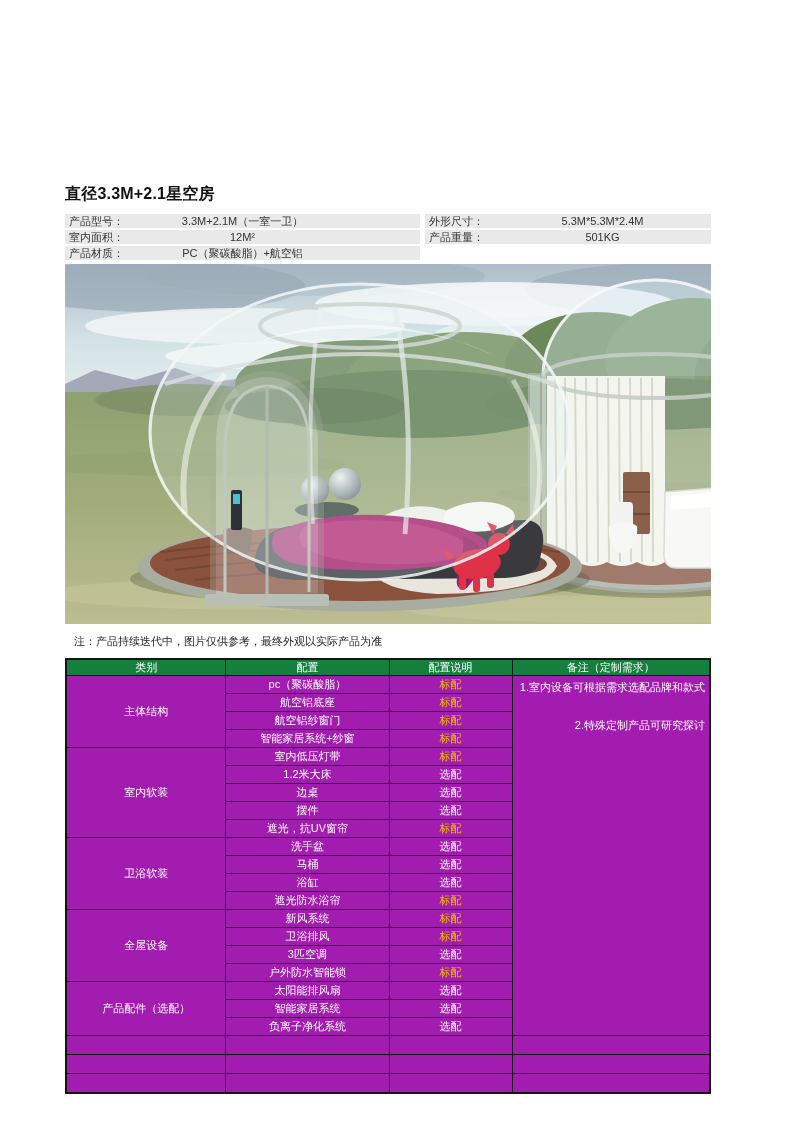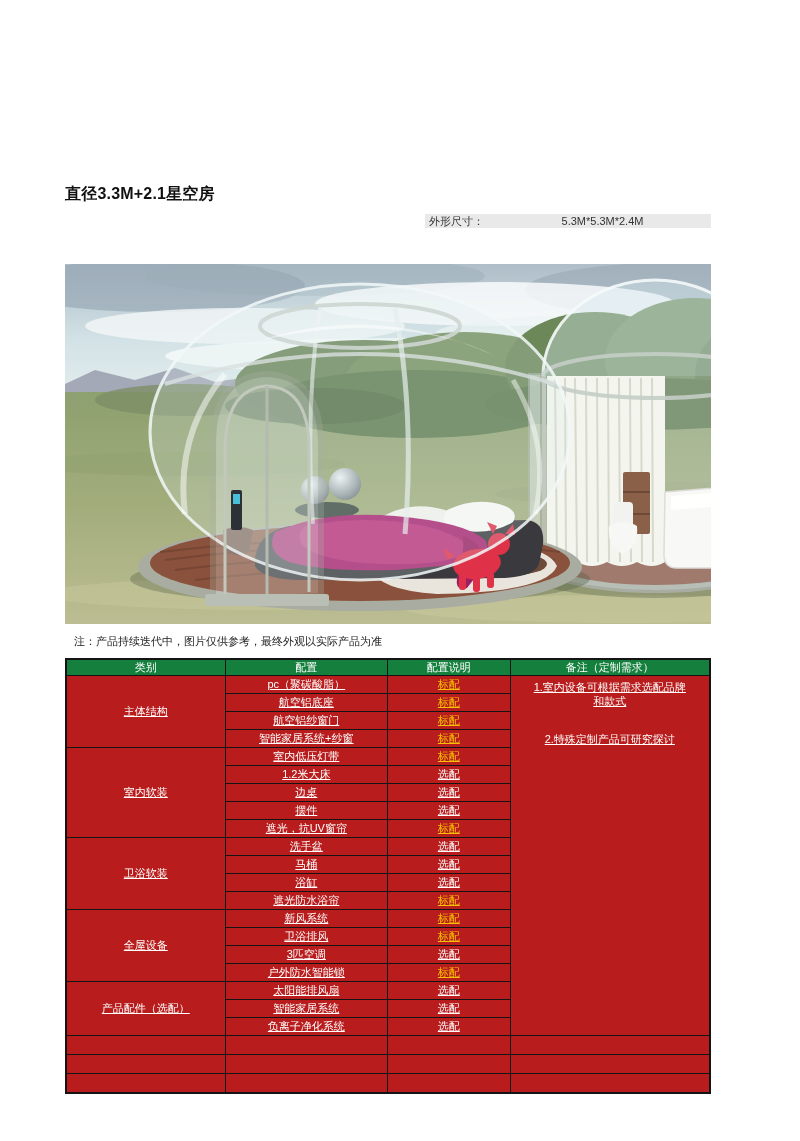--- a/index.html
+++ b/index.html
@@ -26,39 +26,57 @@
   
   table.config { position:absolute; left:65px; top:622px; border-collapse:collapse; table-layout:fixed;
                  border:2px solid #141414; font-size:11px; color:#fff; }
   table.config col.c1 { width:177px; }
   table.config col.c2 { width:181px; }
   table.config col.c3 { width:137px; }
   table.config col.c4 { width:220px; }
   table.config th, table.config td { border:1px solid #141414; text-align:center; vertical-align:middle;
                  padding:0 2px; height:18px; overflow:hidden; }
   table.config th { height:16px; background:#15803d; font-weight:normal; }
-  table.config td { background:#b91c1c;text-decoration:underline; }
-  table.config td.remark { text-align:center; vertical-align:top; padding:4px 20px; }
+  table.config td { background:#a21caf; }
+  table.config td.remark { text-align:right; vertical-align:top; padding:4px 4px; }
   table.config td.remark p { margin:0 0 24px 0; line-height:14px; }
   table.config tr.empty td { height:19px; }
   .status-cell { color:#ffffff; }
 
   .page-number { position:absolute; left:756px; top:1094px; font-size:13px; color:#6d28d9; }
 </style>
 </head>
 <body>
 
 <div class="sheet">
 
   <div class="page-title">直径3.3M+2.1星空房</div>
 
+  <div class="spec-col left">
+    <div class="spec-row">
+      <span class="spec-label">产品型号：</span>
+      <span class="spec-value">3.3M+2.1M（一室一卫）</span>
+    </div>
+    <div class="spec-row">
+      <span class="spec-label">室内面积：</span>
+      <span class="spec-value">12M²</span>
+    </div>
+    <div class="spec-row">
+      <span class="spec-label">产品材质：</span>
+      <span class="spec-value">PC（聚碳酸脂）+航空铝</span>
+    </div>
+  </div>
   <div class="spec-col right">
     <div class="spec-row">
       <span class="spec-label">外形尺寸：</span>
       <span class="spec-value">5.3M*5.3M*2.4M</span>
+    </div>
+    <div class="spec-row">
+      <span class="spec-label">产品重量：</span>
+      <span class="spec-value">501KG</span>
     </div>
   </div>
 
   <div class="photo">
     <svg viewBox="0 0 720 360" preserveAspectRatio="none">
       <defs>
         <linearGradient id="sky" x1="0" y1="0" x2="0" y2="1">
           <stop offset="0" stop-color="#aebdc7"></stop>
           <stop offset="0.45" stop-color="#d3e2e6"></stop>
           <stop offset="1" stop-color="#eef3f2"></stop>

